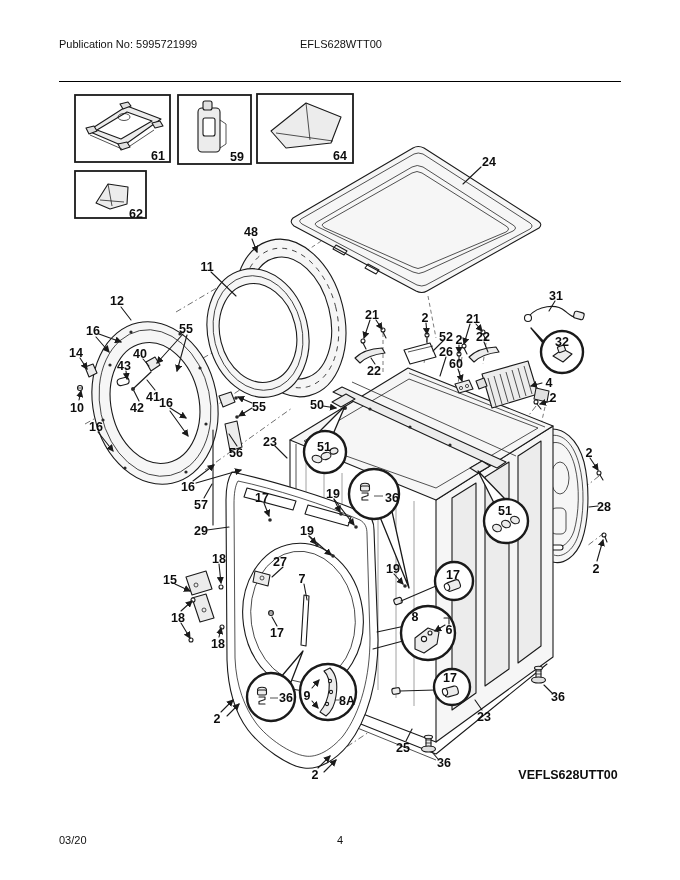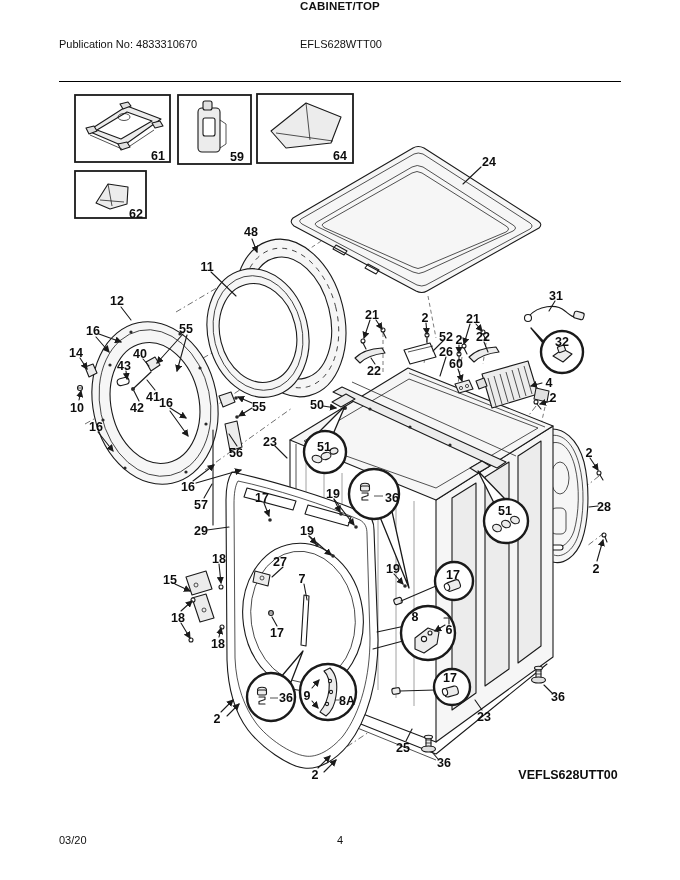--- a/index.html
+++ b/index.html
@@ -27,23 +27,22 @@
   .box{fill:none;stroke:#1a1a1a;stroke-width:1.8;}
   .plabel{font:bold 12.5px "Liberation Sans",sans-serif;fill:#0d0d0d;text-anchor:middle;}
   .wm{font:bold 12.5px "Liberation Sans",sans-serif;fill:#0d0d0d;text-anchor:middle;}
   .dot{fill:#2a2a2a;}
 </style>
 </head>
 <body>
 
 <div id="page">
 
-  <div id="pub" class="hdr-text">Publication No: 4833310670</div>
+  <div id="pub" class="hdr-text">Publication No: 5995721999</div>
   <div id="model" class="hdr-text">EFLS628WTT00</div>
-  <div id="title">CABINET/TOP</div>
   <div id="rule"></div>
 
   <svg width="680" height="880" viewBox="0 0 680 880">
     <defs>
       <marker id="ah" viewBox="0 0 10 10" refX="8.5" refY="5" markerWidth="6.5" markerHeight="6.5" orient="auto-start-reverse">
         <path d="M0,0 L10,5 L0,10 z" fill="#1a1a1a"></path>
       </marker>
     </defs>
 
     <g>

